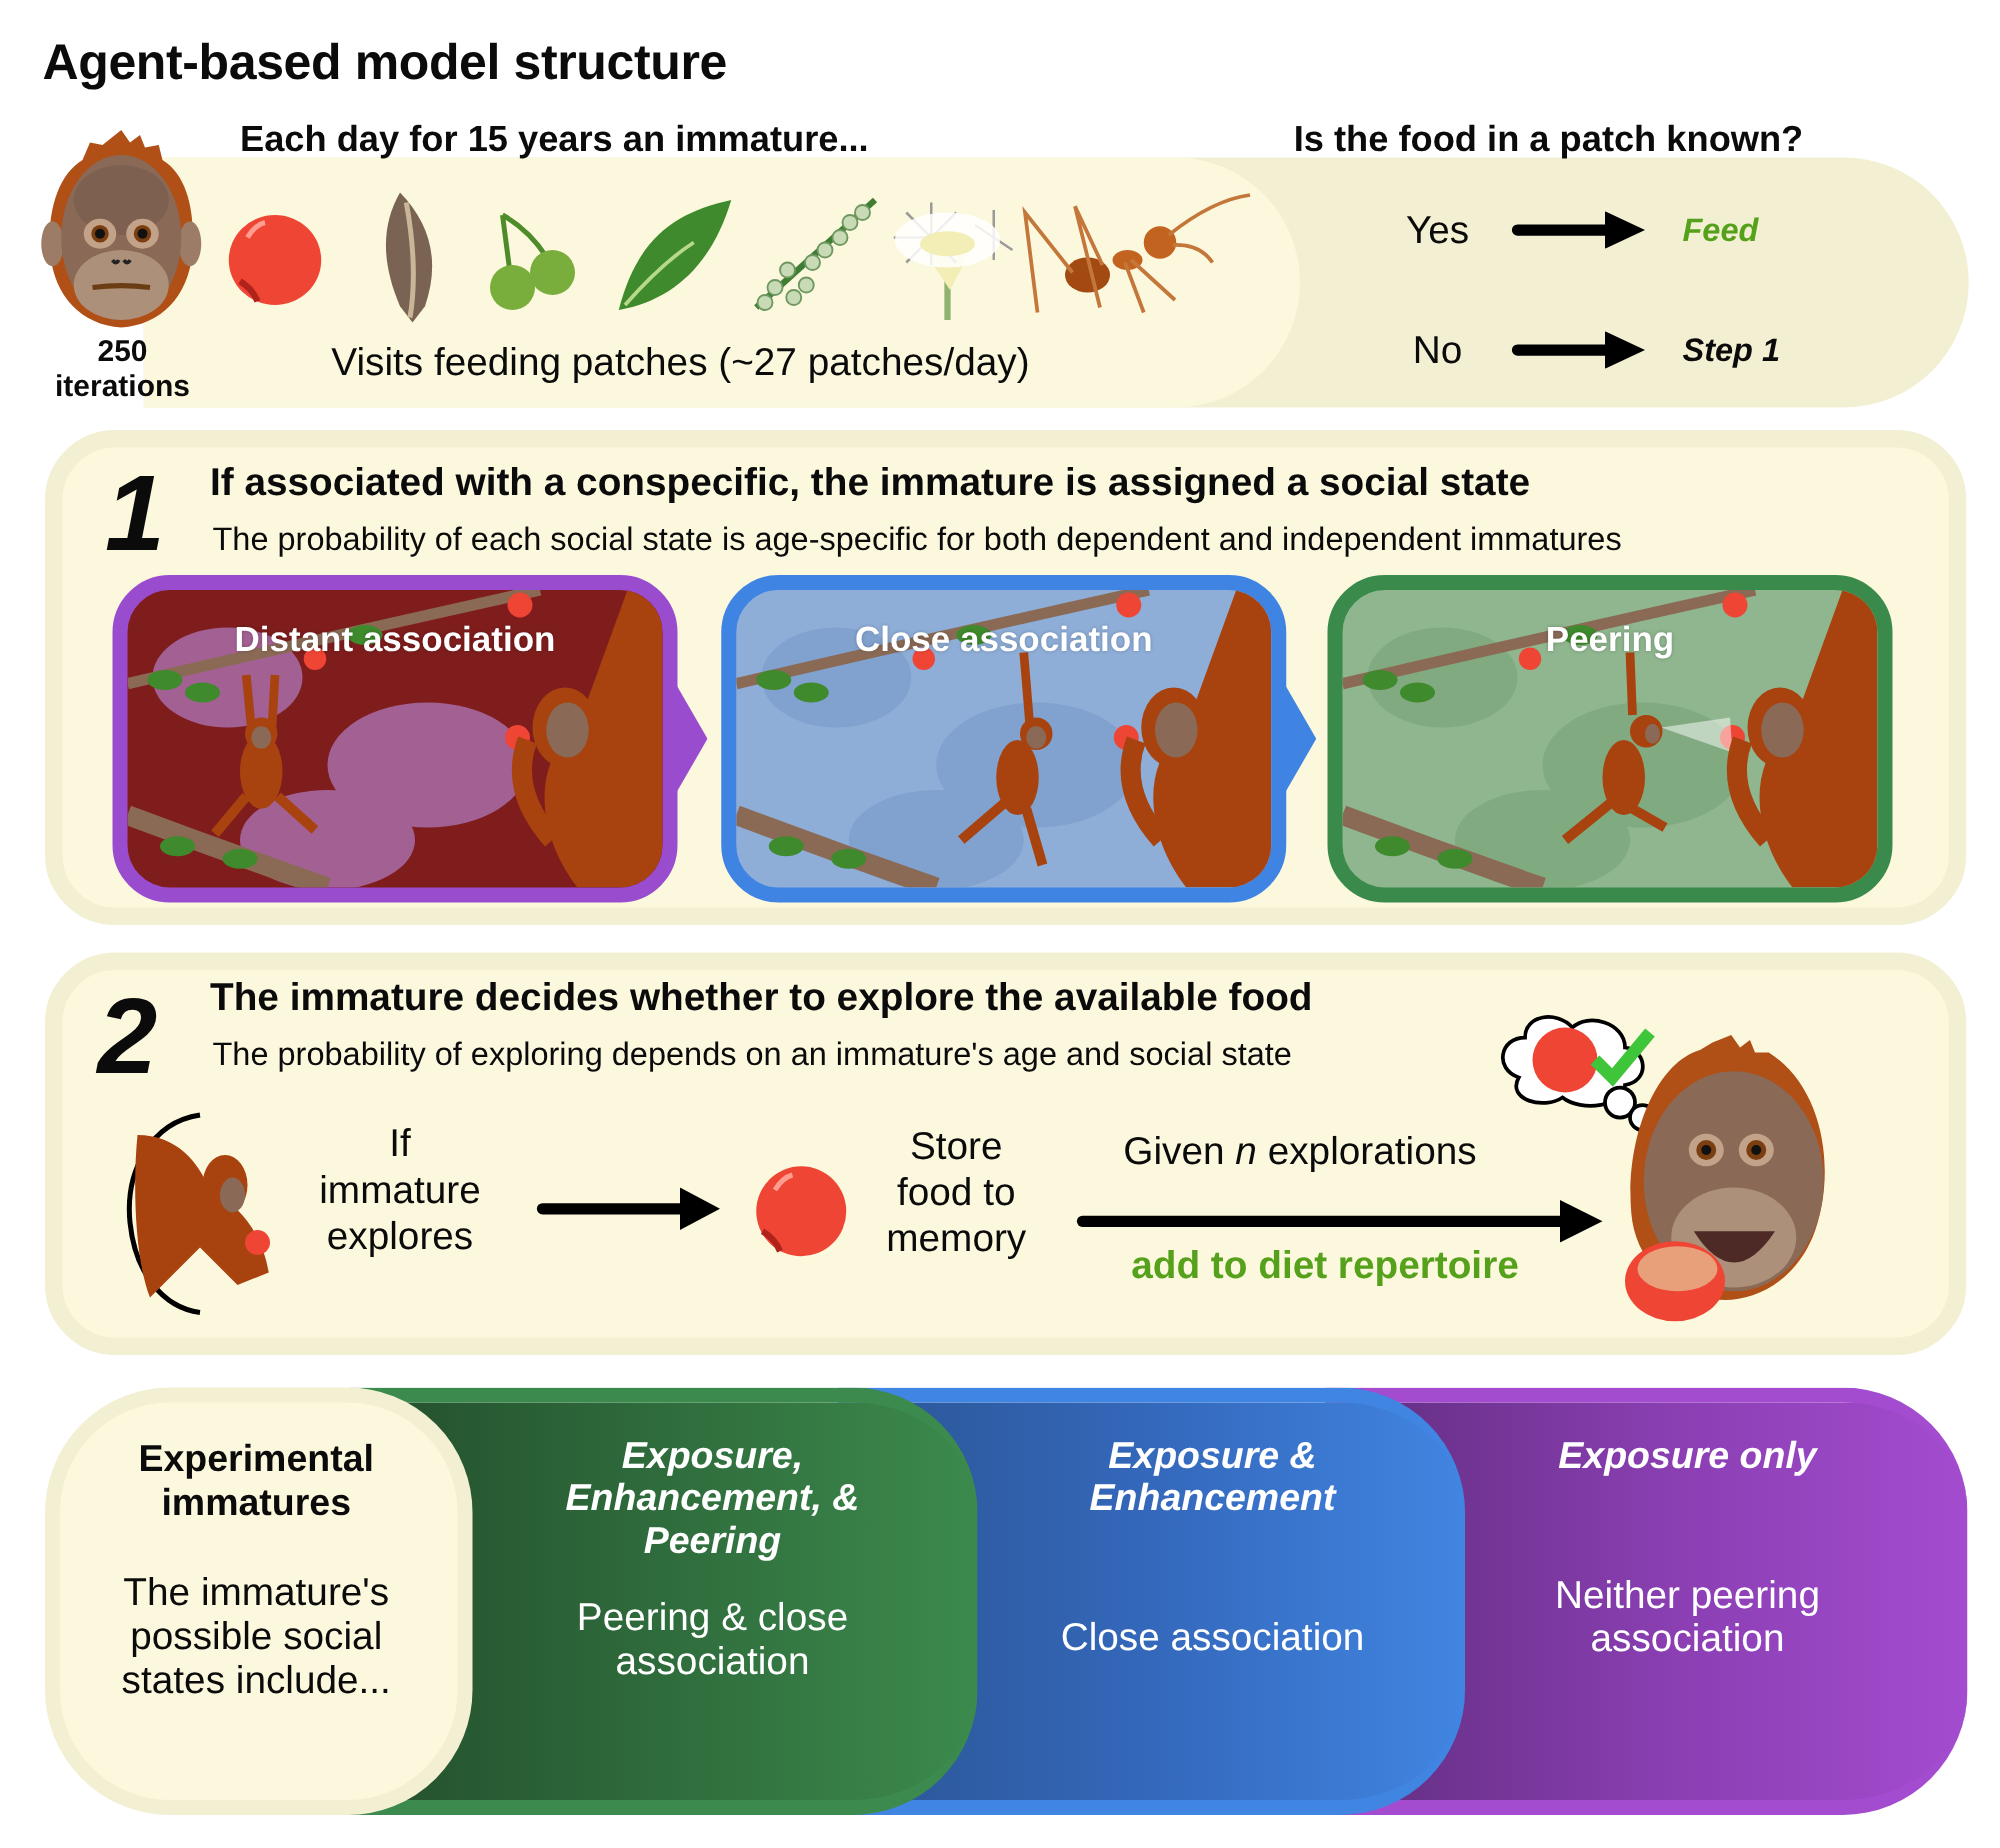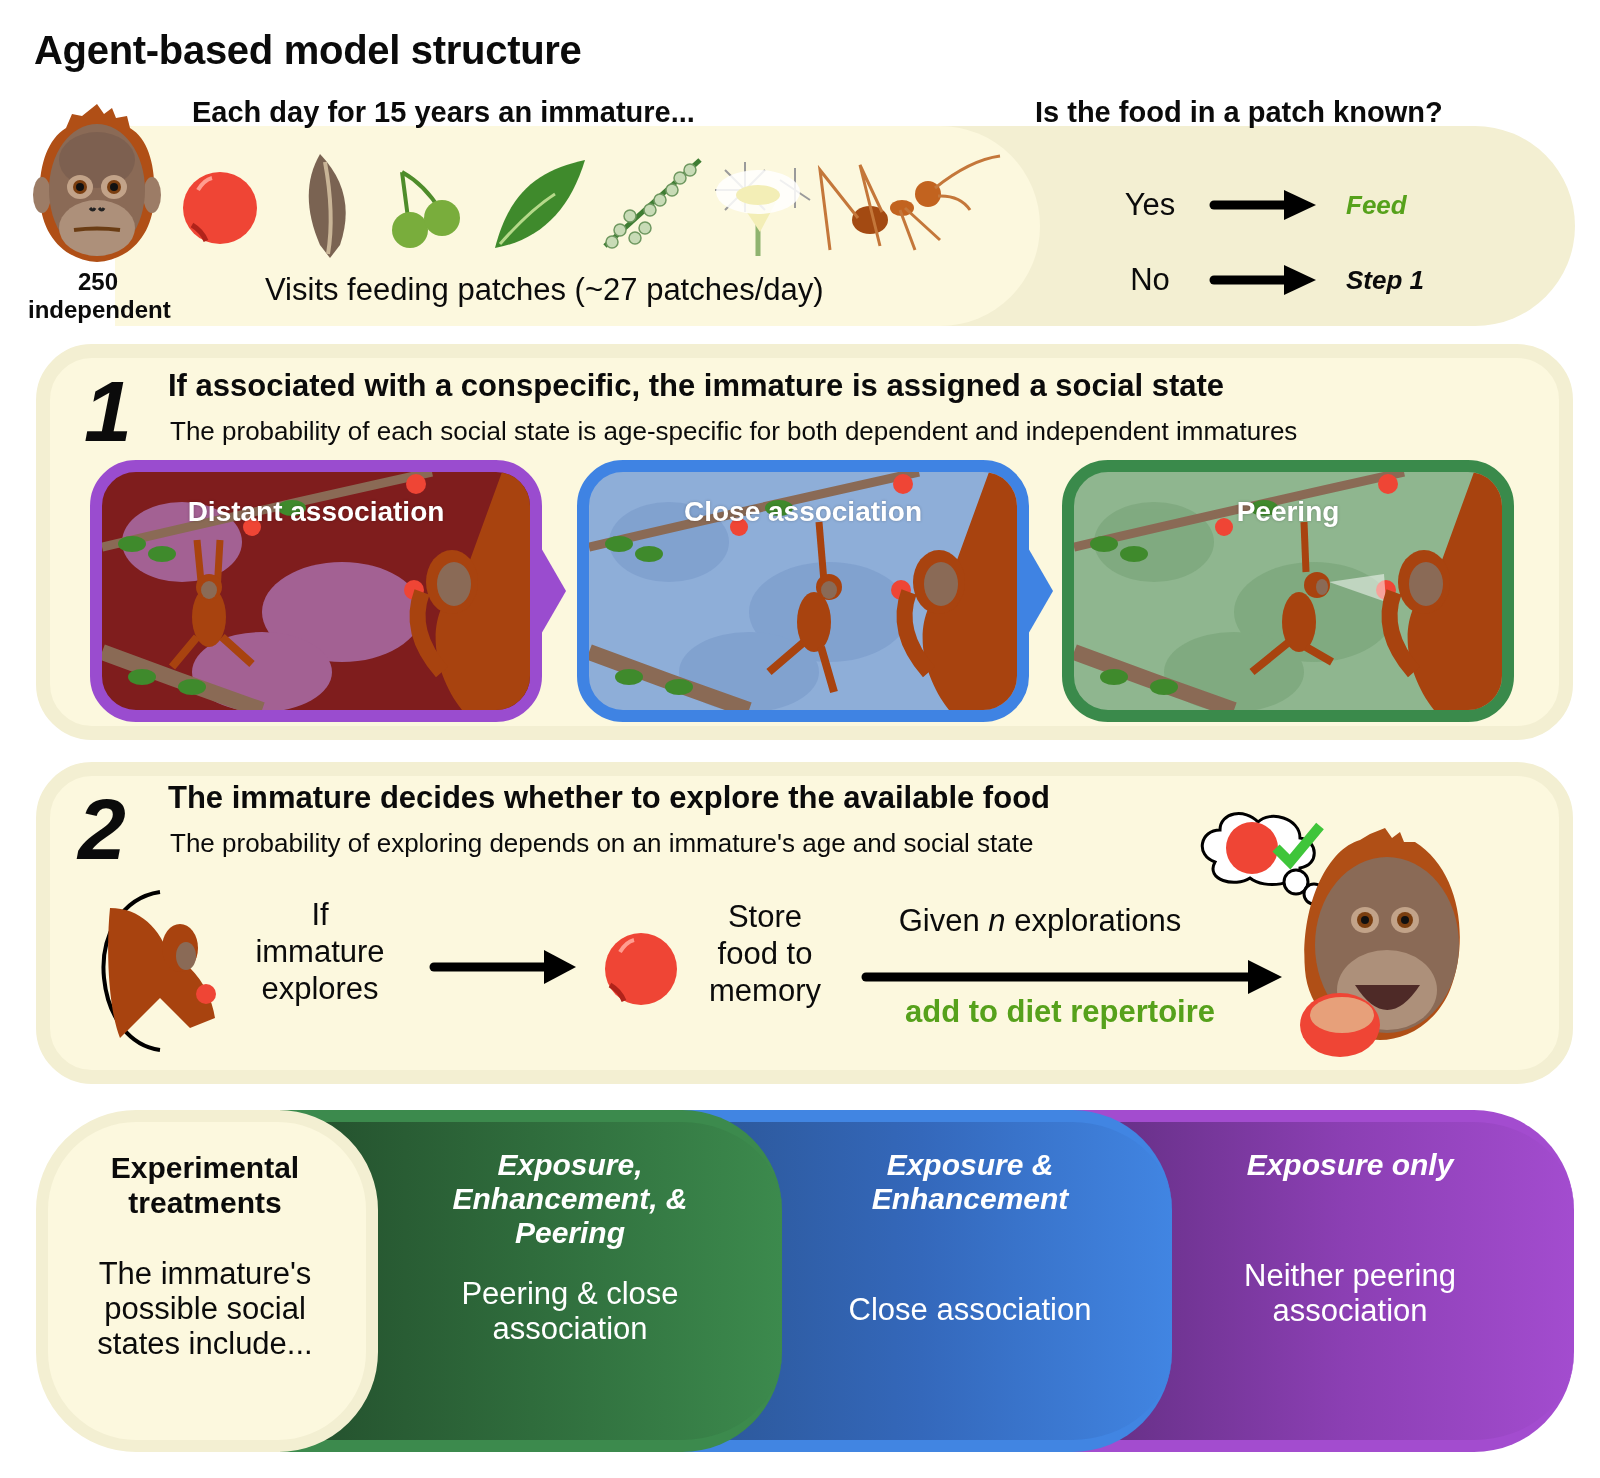--- a/index.html
+++ b/index.html
@@ -75,21 +75,21 @@
   <circle cx="48" cy="87" r="7" fill="#7a3e10"></circle>
     <circle cx="48" cy="87" r="4" fill="#111"></circle>
   <circle cx="82" cy="87" r="7" fill="#7a3e10"></circle>
     <circle cx="82" cy="87" r="4" fill="#111"></circle>
   <ellipse cx="65" cy="128" rx="38" ry="28" fill="#ad907a"></ellipse>
   <path d="M58 108 q3 4 5 0 M67 108 q3 4 5 0" stroke="#222" stroke-width="3" fill="none"></path>
   <path d="M42 130 Q65 127 88 130" stroke="#6b3d14" stroke-width="4" fill="none"></path>
 </svg>
 <div class="abs iter-label">
   <div>250</div>
-  <div>independent</div>
+  <div>iterations</div>
 </div>
 
 <div class="abs each-day">Each day for 15 years an immature...</div>
 
 <svg class="abs foods" viewBox="0 0 830 110">
   <g>
       <ellipse cx="40" cy="58" rx="37" ry="36" fill="#ef4535"></ellipse>
       <path d="M18 40 q6 -10 14 -12" stroke="#ff9d90" stroke-width="4" fill="none"></path>
       <path d="M12 75 q10 6 14 16" stroke="#b0231a" stroke-width="5" fill="none"></path>
     </g>
@@ -136,21 +136,21 @@
       <circle cx="748" cy="44" r="13" fill="#c2631f"></circle>
       <path d="M755 38 Q790 10 820 6 M758 46 Q780 45 790 60" stroke="#c4773a" stroke-width="3" fill="none"></path>
       <path d="M678 68 L640 20 L650 100 M702 62 L680 15 L700 96 M720 60 L735 100 M725 58 L760 90" stroke="#c4773a" stroke-width="3" fill="none"></path>
     </g>
 </svg>
 
 <div class="abs visits">Visits feeding patches (~27 patches/day)</div>
 
 <div class="abs q-known">Is the food in a patch known?</div>
 
-<div class="abs ans-row" style="top:164px;margin-top:21px;">
+<div class="abs ans-row" style="top:164px;">
   <span class="ans-label">Yes</span>
   <svg class="arrow" viewBox="0 0 110 30">
       <path d="M6 15 H80" stroke="#000" stroke-width="9" stroke-linecap="round"></path>
       <path d="M76 0 L108 15 L76 30 Z" fill="#000"></path>
     </svg>
   <span class="res res-feed">Feed</span>
 </div>
 <div class="abs ans-row" style="top:240px;margin-top:20px;">
   <span class="ans-label">No</span>
   <svg class="arrow" viewBox="0 0 110 30">
@@ -347,21 +347,21 @@
   <ellipse cx="152" cy="225" rx="32" ry="18" fill="#e7a07a"></ellipse>
 </svg>
 
 <div class="abs tr tr-purple"></div>
 <div class="abs tr tr-blue"></div>
 <div class="abs tr tr-green"></div>
 <div class="abs tr tr-cream"></div>
 
 <div class="tr-text tr-dark" style="left:60px; top:1150px; width:290px;">
   <div style="font-size:30px; font-weight:bold; line-height:35px;">Experimental</div>
-  <div style="font-size:30px; font-weight:bold; line-height:35px;">treatments</div>
+  <div style="font-size:30px; font-weight:bold; line-height:35px;">immatures</div>
 </div>
 <div class="tr-text tr-dark tr-body" style="left:60px; top:1256px; width:290px;">
   <div>The immature's</div>
   <div>possible social</div>
   <div>states include...</div>
 </div>
 
 <div class="tr-text tr-head" style="left:420px; top:1148px; width:300px;">
   <div>Exposure,</div>
   <div>Enhancement, &amp;</div>

